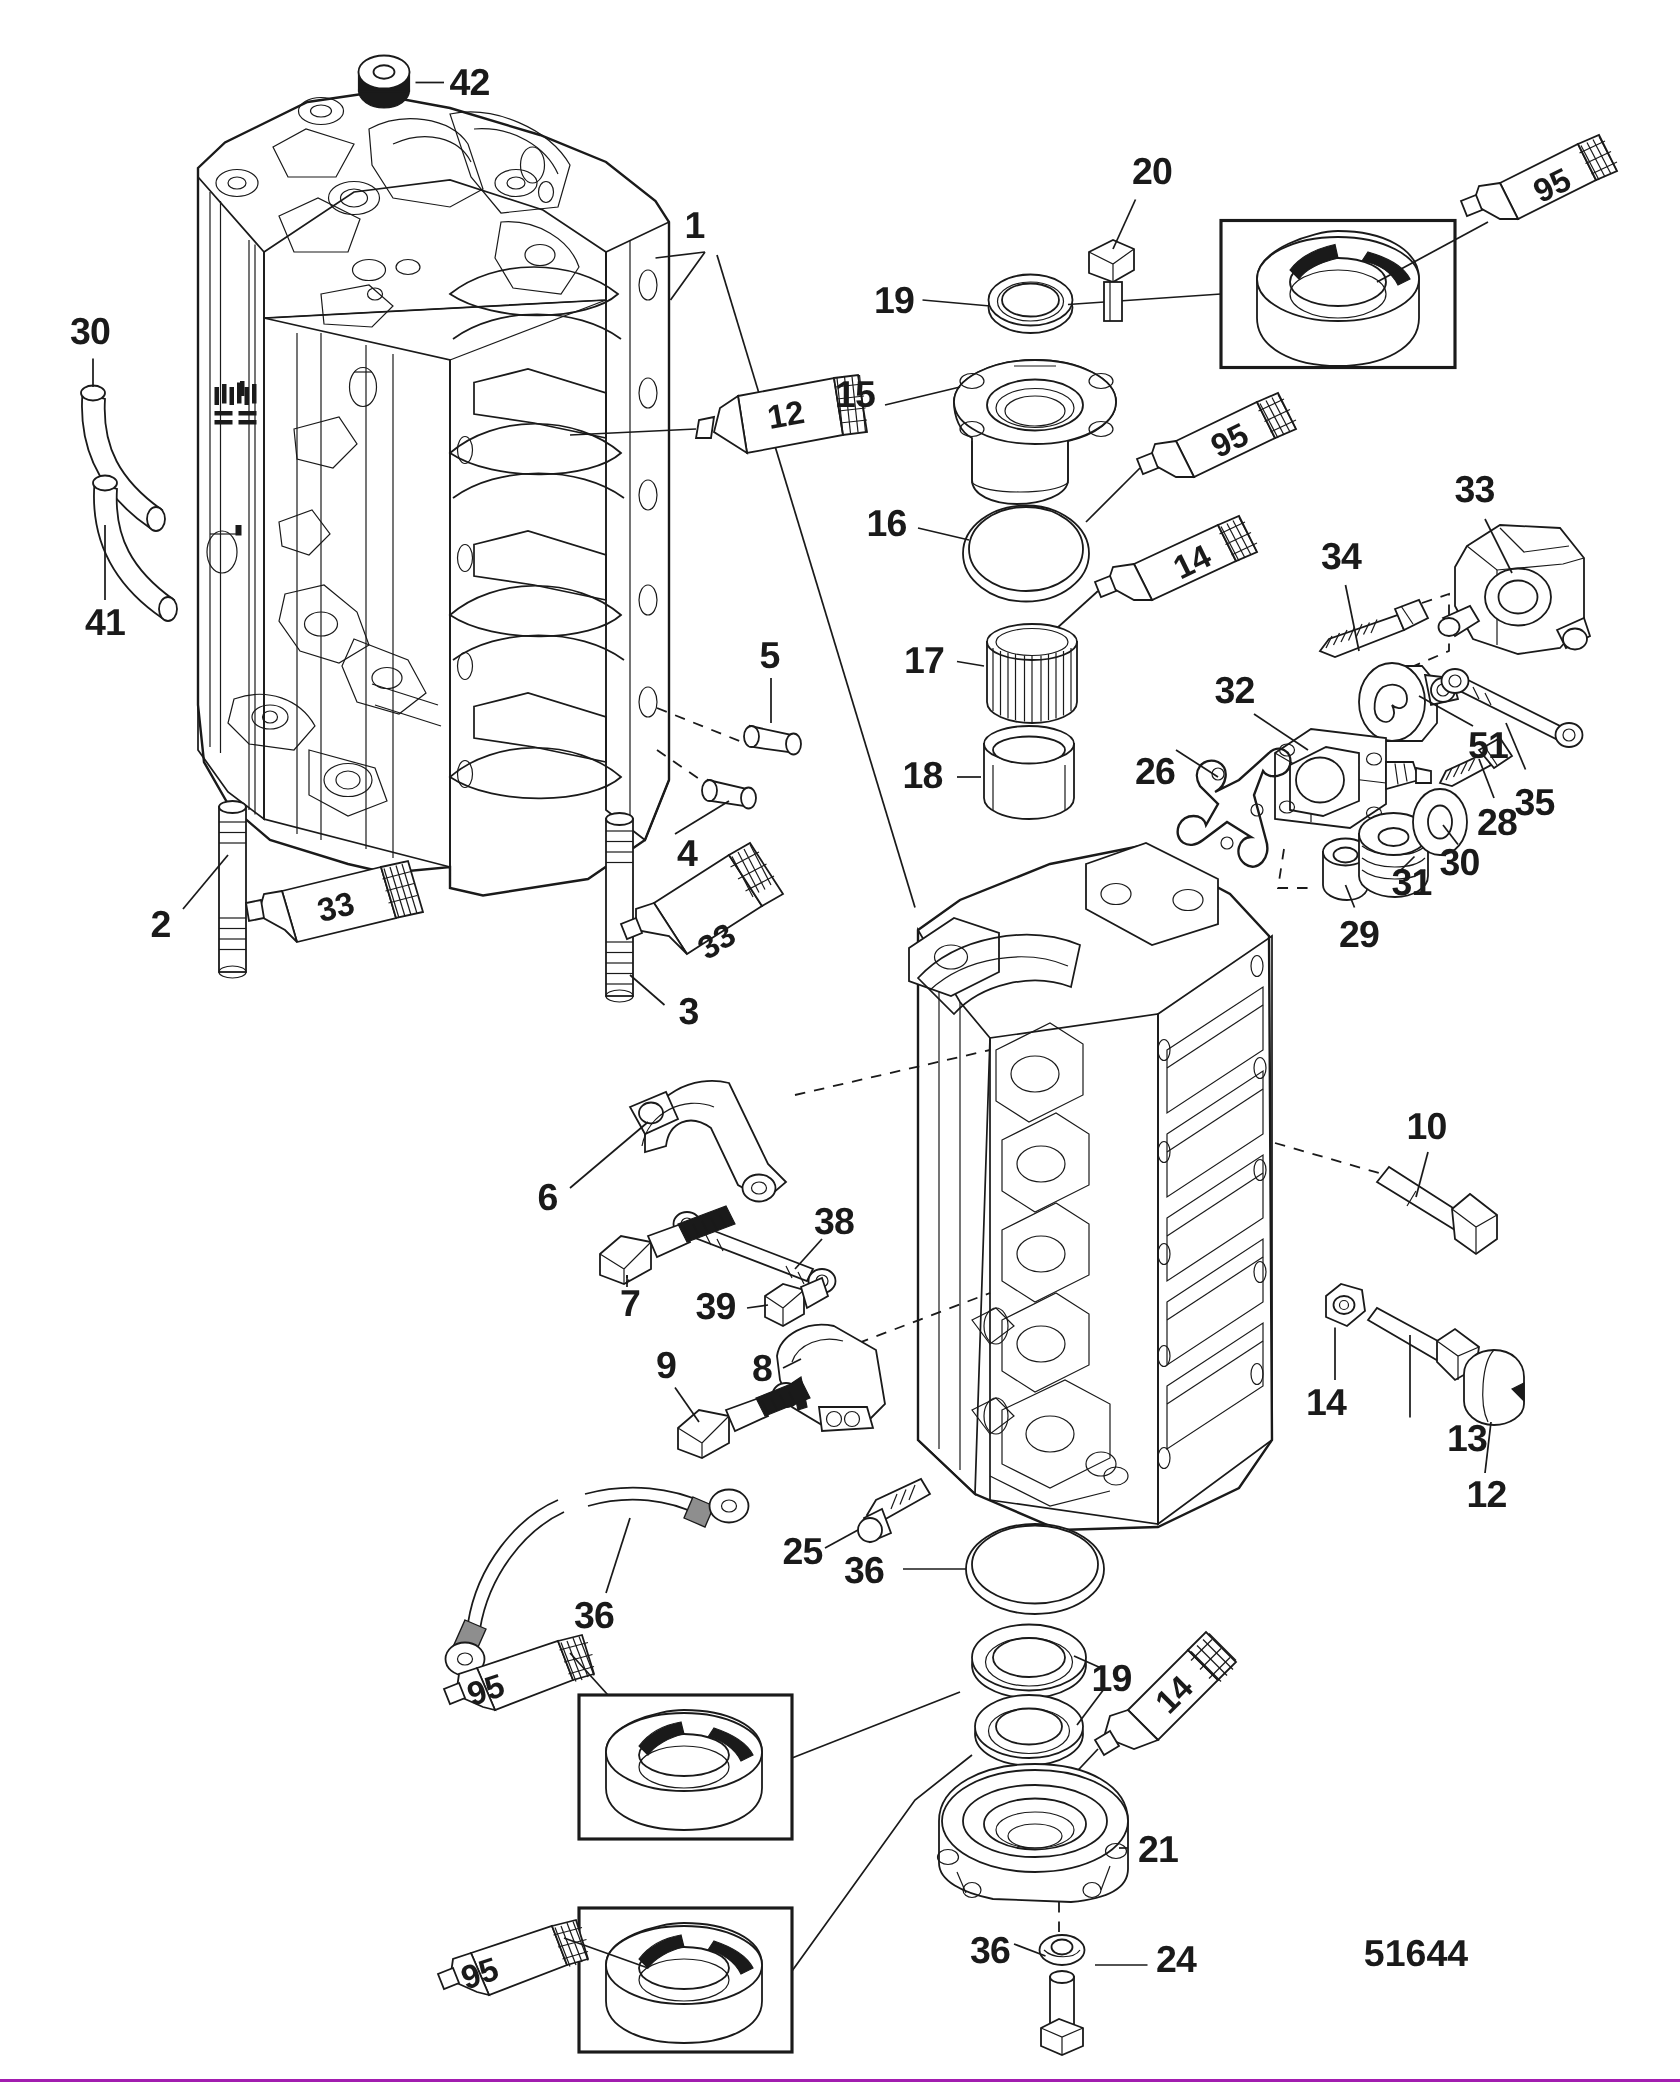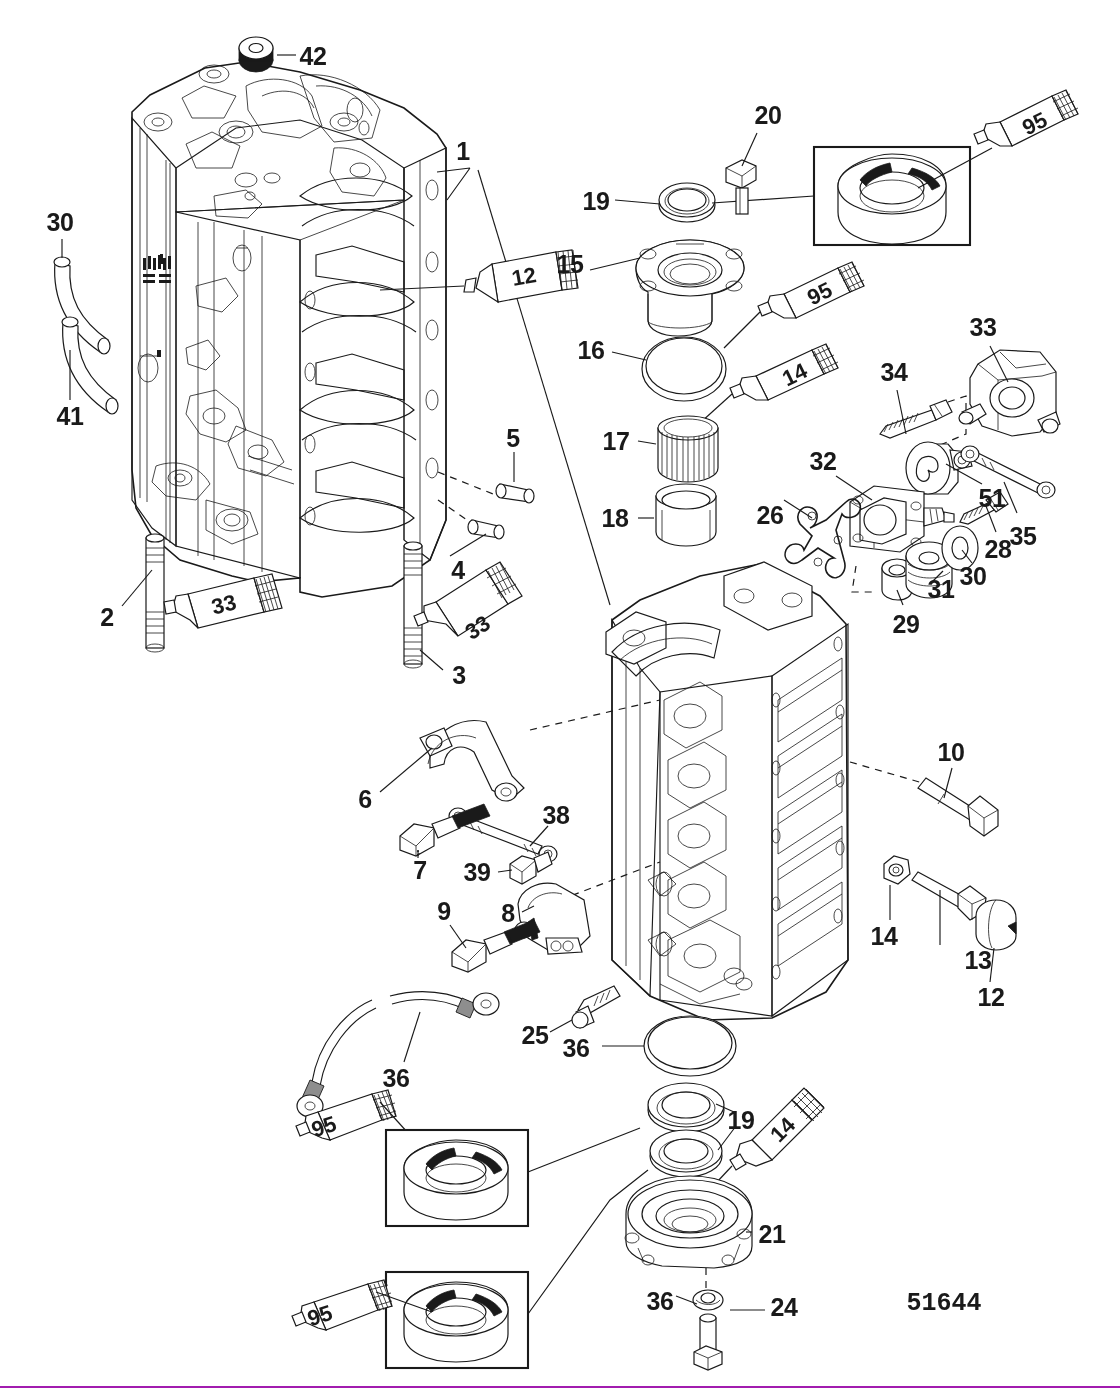--- a/index.html
+++ b/index.html
@@ -9,21 +9,21 @@
     overflow:hidden;border-bottom:2px solid #a21caf;box-sizing:border-box;
   }
   #artboard{position:absolute;inset:0;}
   .callout{
     position:absolute;font-family:"Liberation Sans",sans-serif;
     font-weight:bold;color:#1a1a1a;font-size:25px;line-height:1;
     letter-spacing:-0.5px;white-space:nowrap;
     transform:translate(-50%,-50%);
   }
   .dwgno{
-    position:absolute;font-family:Liberation Mono, monospace;
+    position:absolute;font-family:Liberation Sans, sans-serif;
     font-weight:bold;color:#1a1a1a;font-size:25px;white-space:nowrap;
     transform:translate(-50%,-50%);letter-spacing:0px;
   }
   .tubelabel{
     position:absolute;font-family:"Liberation Sans",sans-serif;
     font-weight:bold;color:#1a1a1a;font-size:22px;line-height:1;
     white-space:nowrap;transform:translate(-50%,-50%);
   }
   svg.vec{position:absolute;left:0;top:0;width:1120px;height:1388px;overflow:visible;}
   .ln{fill:none;stroke:#1a1a1a;stroke-width:1.15;}

